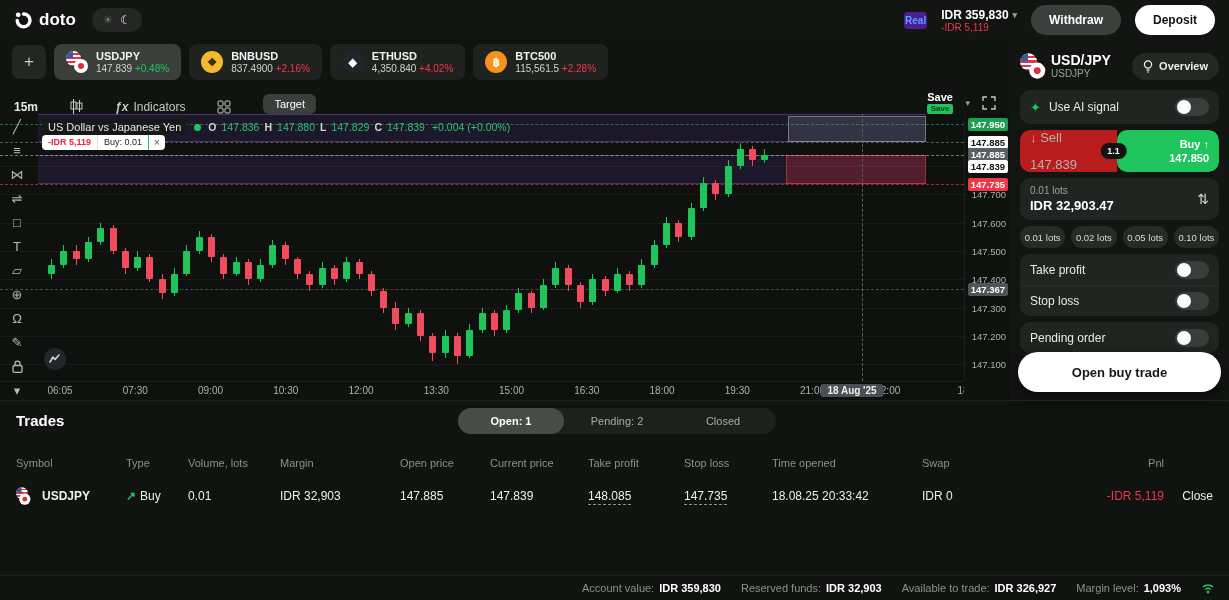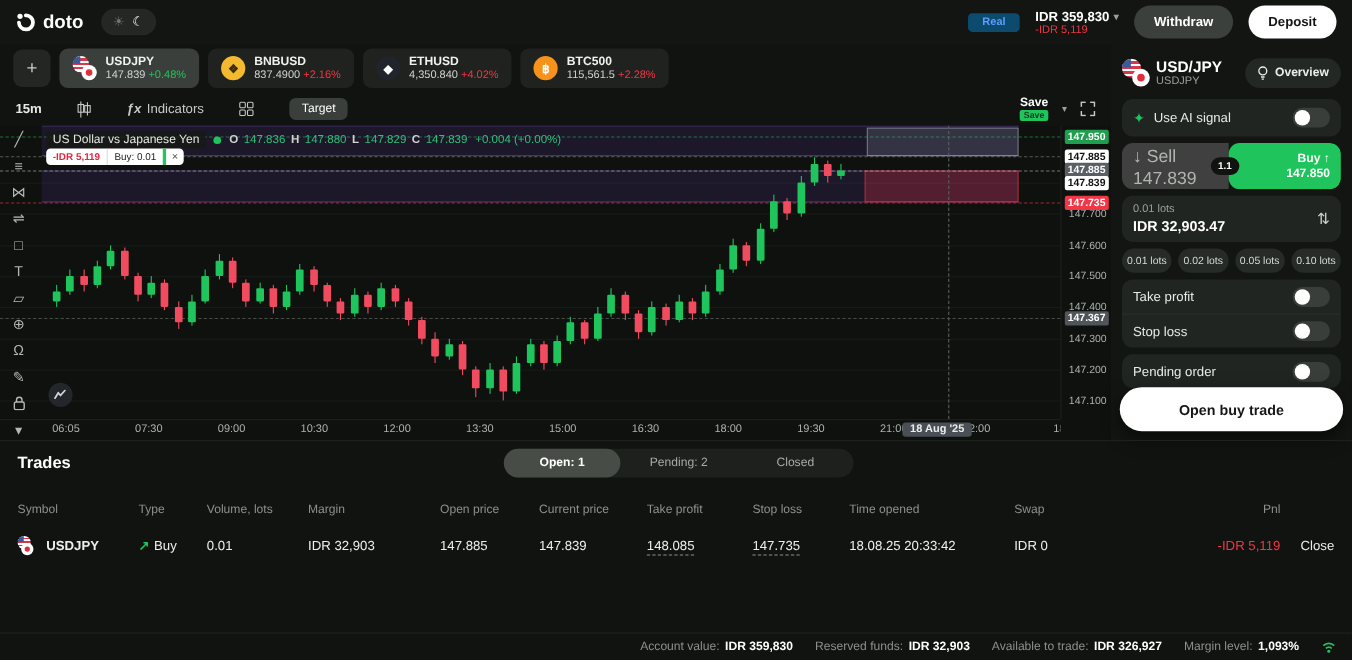--- a/index.html
+++ b/index.html
@@ -8,21 +8,21 @@
 
   
   .topbar { height:40px; display:flex; align-items:center; padding:0 14px; gap:10px; background:#121512; }
   .logo { display:flex; align-items:center; gap:7px; font-weight:bold; font-size:17px; color:#fff; }
   .theme-pill { width:50px; height:24px; border-radius:12px; background:#242724; display:flex; align-items:center; justify-content:center; gap:7px; font-size:12px; margin-left:6px; }
   .sun { color:#6f756f; } .moon { color:#fff; }
   .nav { display:flex; gap:26px; margin-left:30px; font-size:12px; color:#a7aca7; }
   .nav-item { cursor:pointer; }
   .nav-item.active { color:#fff; font-weight:bold; }
   .top-right { margin-left:auto; display:flex; align-items:center; gap:14px; }
-  .real-badge { background:#0c4a6e; color:#5c9dff; font-size:10px; padding:3px 13px; border-radius:4px; font-weight:bold; }
+  .real-badge { background:#4c1d95; color:#5c9dff; font-size:10px; padding:3px 1px; border-radius:4px; font-weight:bold; }
   .balance-main { font-weight:bold; font-size:12px; color:#fff; display:flex; align-items:center; gap:4px; }
   .balance-sub { color:#f23645; font-size:10px; }
   .chev { color:#9aa09a; font-size:9px; }
   .btn-withdraw { background:#3c403c; color:#fff; padding:8px 18px; border-radius:17px; font-size:12px; font-weight:bold; cursor:pointer; }
   .btn-deposit { background:#fff; color:#141414; padding:8px 18px; border-radius:17px; font-size:12px; font-weight:bold; cursor:pointer; }
 
   
   .main-row { display:flex; height:360px; }
   .left-col { width:1010px; display:flex; flex-direction:column; }
 
@@ -34,21 +34,21 @@
   .chip-name { font-size:11px; font-weight:bold; color:#f0f2f0; }
   .chip-price { font-size:10px; color:#cfd3cf; margin-top:1px; }
   .chg-green { color:#1fc45c; } .chg-red { color:#f23645; }
   .flag { position:relative; width:22px; height:22px; flex:none; }
   .flag .us { position:absolute; left:0; top:0; width:15px; height:15px; border-radius:50%; background:repeating-linear-gradient(#fff 0 2px,#d5394a 2px 4px); overflow:hidden; }
   .flag .us i { position:absolute; left:0; top:0; width:7px; height:7px; background:#3c5a9a; display:block; }
   .flag .jp { position:absolute; right:0; bottom:0; width:14px; height:14px; border-radius:50%; background:#fff; }
   .flag .jp i { position:absolute; left:4px; top:4px; width:6px; height:6px; border-radius:50%; background:#e02d3c; display:block; }
 
   
-  .chart-toolbar { height:30px; display:flex; align-items:center; gap:32px; padding:0 14px; font-size:12px; color:#c6cac6; }
+  .chart-toolbar { height:30px; display:flex; align-items:flex-end; gap:32px; padding:0 14px; font-size:12px; color:#c6cac6; }
   .tf { font-weight:bold; color:#e6e9e6; cursor:pointer; }
   .tb-icon { cursor:pointer; display:flex; align-items:center; }
   .ind { display:flex; gap:5px; align-items:center; cursor:pointer; }
   .fx { font-style:italic; font-weight:bold; }
   .target-chip { background:#3b3f3b; color:#fff; padding:4px 11px; border-radius:6px; font-size:11px; cursor:pointer; }
   .toolbar-right { margin-left:auto; display:flex; align-items:center; gap:12px; }
   .save-stack { display:flex; flex-direction:column; align-items:center; line-height:1; gap:1px; cursor:pointer; }
   .save-label { font-size:11px; color:#fff; font-weight:bold; }
   .saved-label { font-size:8px; color:#0b3a1d; background:#1fc45c; padding:1px 4px; border-radius:2px; font-weight:bold; }
 
@@ -74,39 +74,39 @@
   .legend { position:absolute; left:42px; top:5px; display:flex; align-items:center; gap:7px; font-size:11px; z-index:6; white-space:nowrap; }
   .legend-title { background:rgba(22,26,22,.85); padding:2px 6px; border-radius:3px; color:#e3e6e3; }
   .legend-dot { width:7px; height:7px; border-radius:50%; background:#1fc45c; }
   .ohlc { display:flex; gap:5px; font-size:10.5px; }
   .ohlc b { color:#cfd3cf; font-weight:bold; }
   .ohlc span { color:#2fbf77; }
   .legend-chg { color:#2fbf77; font-size:10.5px;text-align:right; }
 
   .pos-chip { position:absolute; left:42px; top:21px; background:#fff; border-radius:4px; display:flex; align-items:stretch; height:15px; font-size:9px; z-index:6; overflow:hidden; line-height:15px; }
   .pos-pnl { color:#e02840; padding:0 6px; font-weight:bold; }
-  .pos-buy { color:#222; padding:0 6px; border-left:1px solid #ddd; border-right:3px solid #22c55e; }
+  .pos-buy { color:#222; padding:0 6px; border-left:1px solid #ddd; border-right:1px solid #22c55e; }
   .pos-x { color:#555; padding:0 5px; cursor:pointer; font-size:10px; }
 
   .tv-mark { position:absolute; left:44px; top:234px; width:22px; height:22px; border-radius:50%; background:#23262b; display:flex; align-items:center; justify-content:center; z-index:5; }
 
   
   .side-panel { width:219px; position:relative; padding:6px 10px 0; background:#121512; }
   .panel-header { display:flex; align-items:center; gap:9px; height:40px; }
   .flag-lg { transform:scale(1.15); transform-origin:left center; }
   .pair-title { font-size:14px; font-weight:bold; color:#fff; line-height:1.1; }
   .pair-sub { font-size:10px; color:#9aa09a; }
   .overview-btn { margin-left:auto; background:#242824; border-radius:15px; padding:7px 11px; font-size:11px; font-weight:bold; display:flex; gap:6px; align-items:center; color:#eceeec; cursor:pointer; }
   .card { background:#212521; border-radius:10px; }
   .ai-card { height:34px; margin:4px 0 6px; display:flex; align-items:center; gap:8px; padding:0 10px; font-size:12px; color:#e6e9e6; }
   .sparkle { color:#1fc45c; font-size:13px; }
   .toggle { width:34px; height:18px; border-radius:9px; background:#3a3e3a; margin-left:auto; position:relative; flex:none; cursor:pointer; }
   .toggle::after { content:""; position:absolute; left:2px; top:2px; width:14px; height:14px; border-radius:50%; background:#fff; }
   .buysell { display:flex; height:42px; border-radius:10px; overflow:hidden; position:relative; margin-bottom:6px; }
-  .sell-btn { flex:1; background:#404040; display:flex; flex-direction:column; justify-content:flex-end; padding-left:10px; color:#b0b5b0; font-size:16px; gap:2px; cursor:pointer; }
+  .sell-btn { flex:1; background:#b91c1c; display:flex; flex-direction:column; justify-content:space-between; padding-left:10px; color:#b0b5b0; font-size:13px; gap:2px; cursor:pointer; }
   .buy-btn { flex:1.05; background:#1fc45c; display:flex; flex-direction:column; justify-content:center; align-items:flex-end; padding-right:10px; color:#fff; font-size:11px; font-weight:bold; gap:2px; cursor:pointer; border-radius:10px 10px 10px 10px; }
   .spread-badge { position:absolute; left:47%; top:50%; transform:translate(-50%,-50%); background:#101310; color:#fff; font-size:9px; padding:3px 7px; border-radius:9px; font-weight:bold; }
   .lots-card { height:42px; display:flex; align-items:center; padding:0 10px; margin-bottom:6px; }
   .lots-label { font-size:10px; color:#9aa09a; }
   .lots-value { font-size:13px; font-weight:bold; color:#fff; margin-top:2px; }
   .swap-vert { margin-left:auto; color:#cfd3cf; font-size:14px; cursor:pointer; }
   .lot-chips { display:flex; gap:6px; margin-bottom:6px; }
   .lot-chip { flex:1; background:#272b27; border-radius:11px; height:22px; display:flex; align-items:center; justify-content:center; font-size:9.5px; color:#d6dad6; cursor:pointer; white-space:nowrap; }
   .tpsl-card { margin-bottom:6px; }
   .panel-row { height:31px; display:flex; align-items:center; padding:0 10px; font-size:12px; color:#e6e9e6; }

